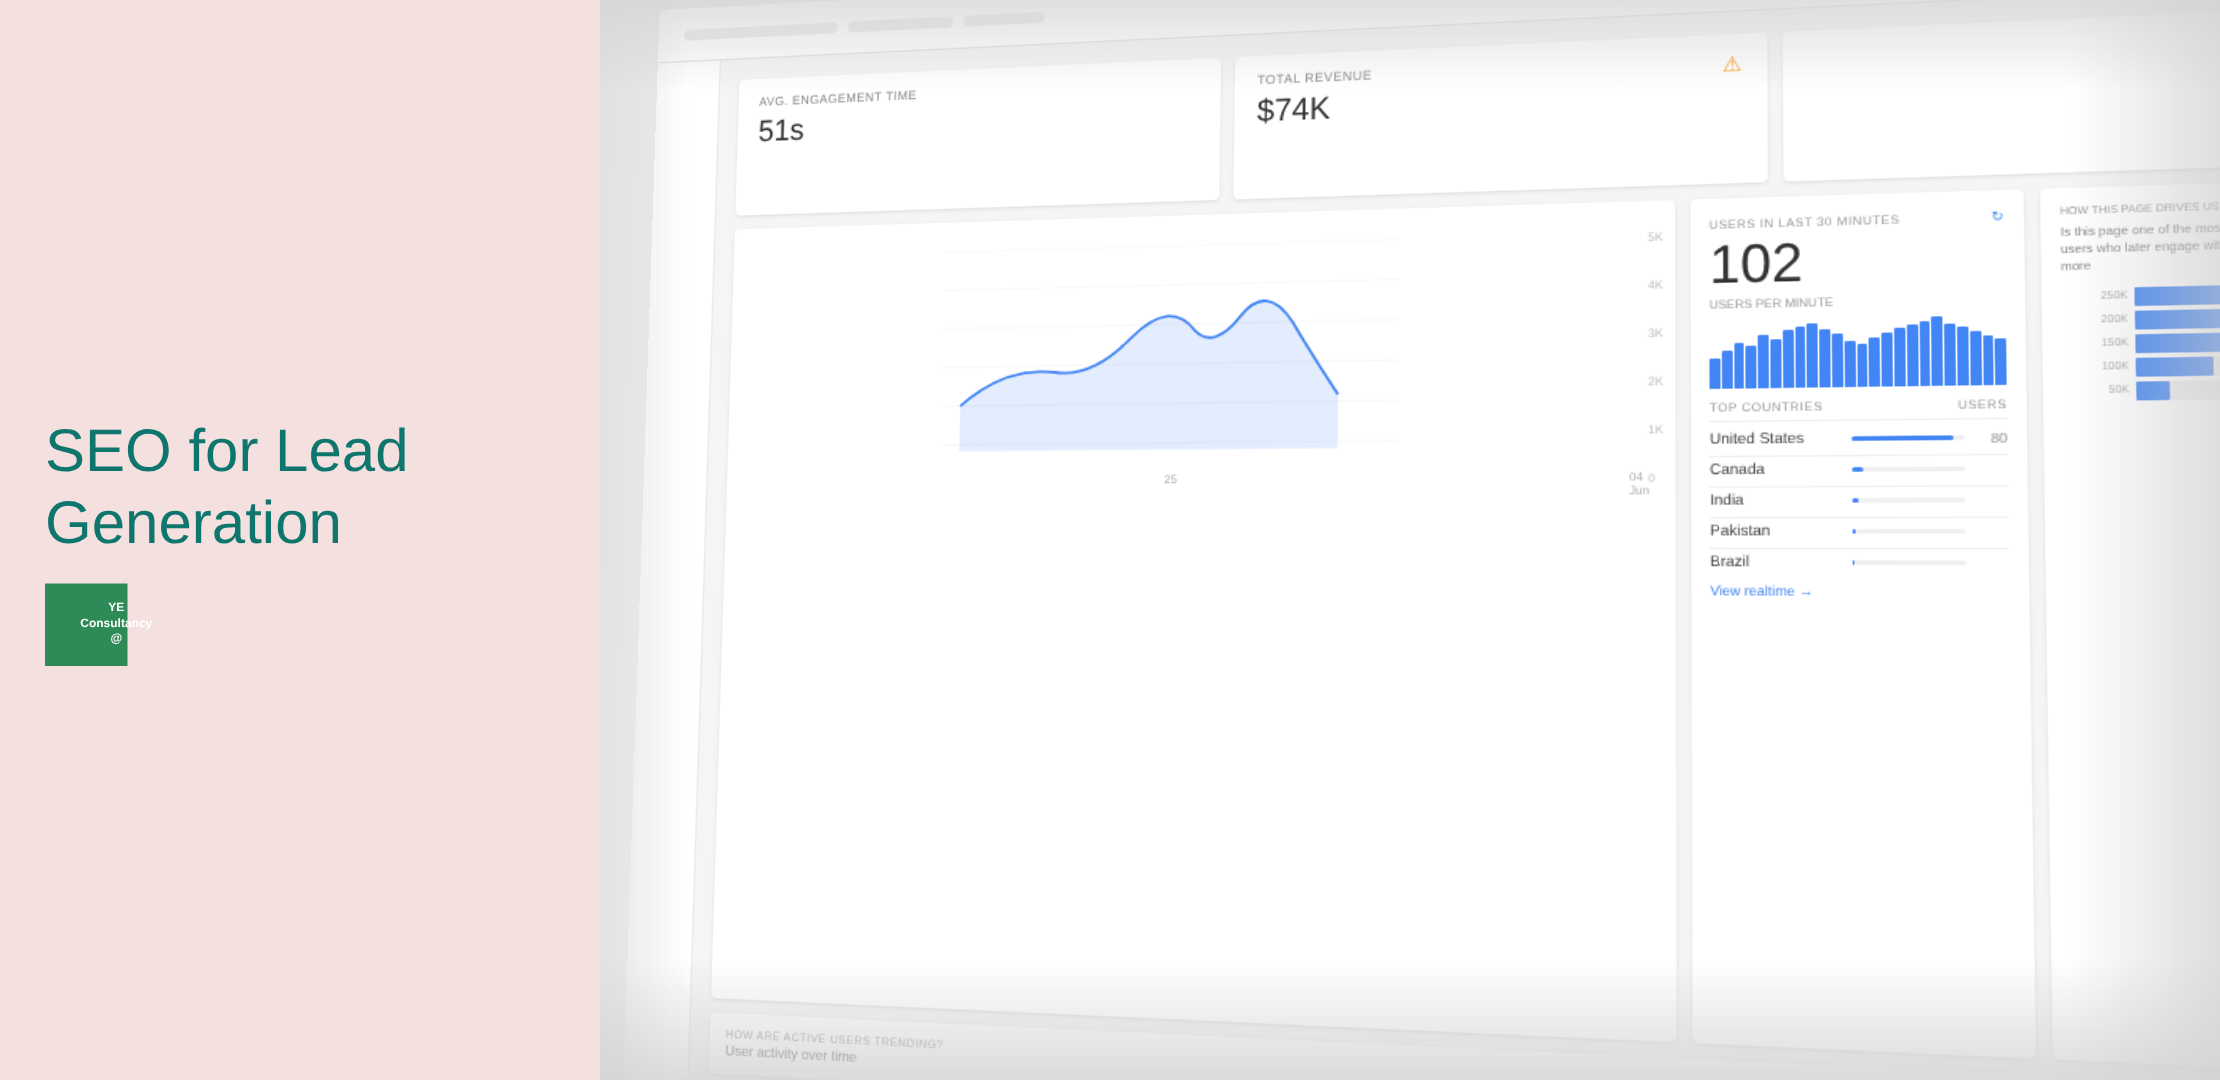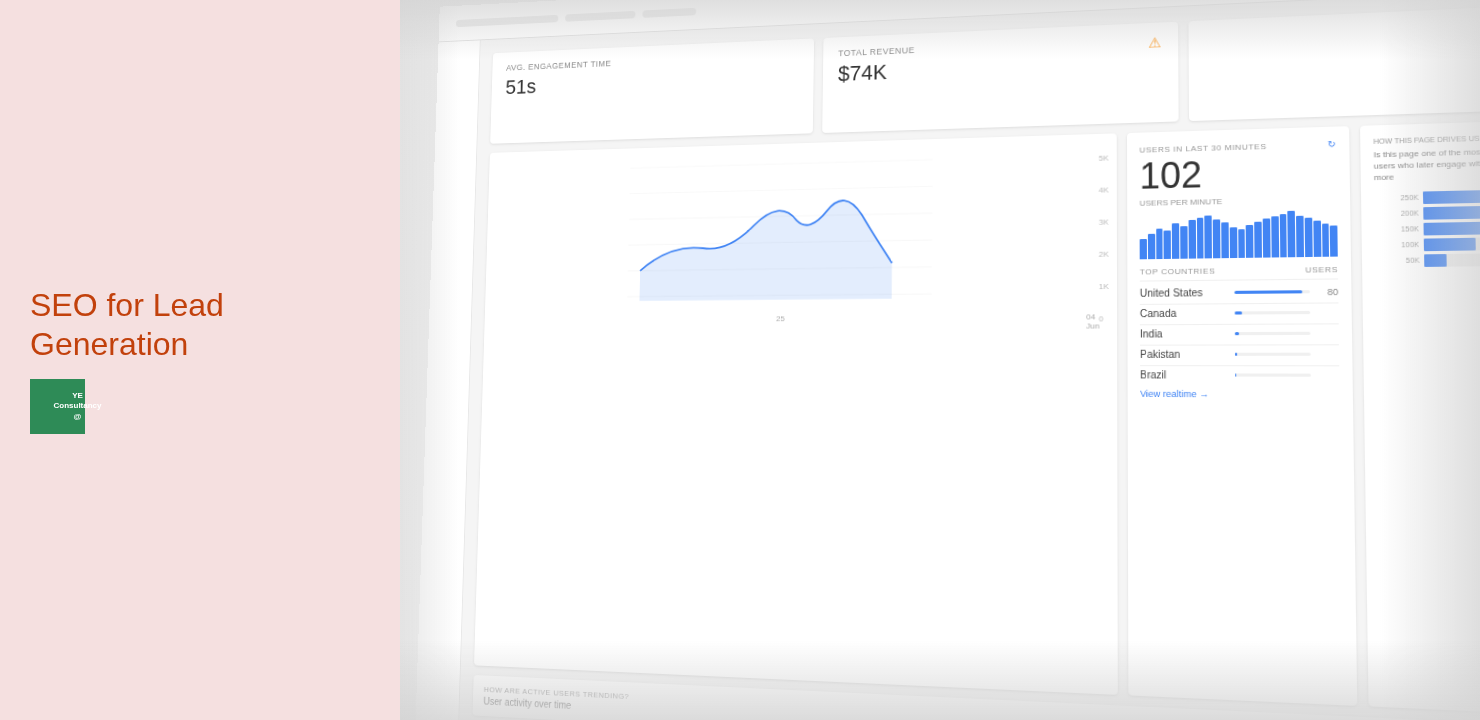--- a/index.html
+++ b/index.html
@@ -19,23 +19,23 @@
       height: 720px;
       background: #f5e0e0;
       display: flex;
       flex-direction: column;
       justify-content: center;
       padding: 40px 30px;
       position: relative;
     }
 
     .left-panel h1 {
-      font-size: 32px;
+      font-size: 40px;
       font-weight: 400;
-      color: #c2410c;
+      color: #0f766e;
       margin-bottom: 16px;
       line-height: 1.2;
     }
 
     .left-panel .url {
       font-size: 12px;
       color: #555;
       word-break: break-all;
       line-height: 1.5;
       margin-bottom: 30px;

